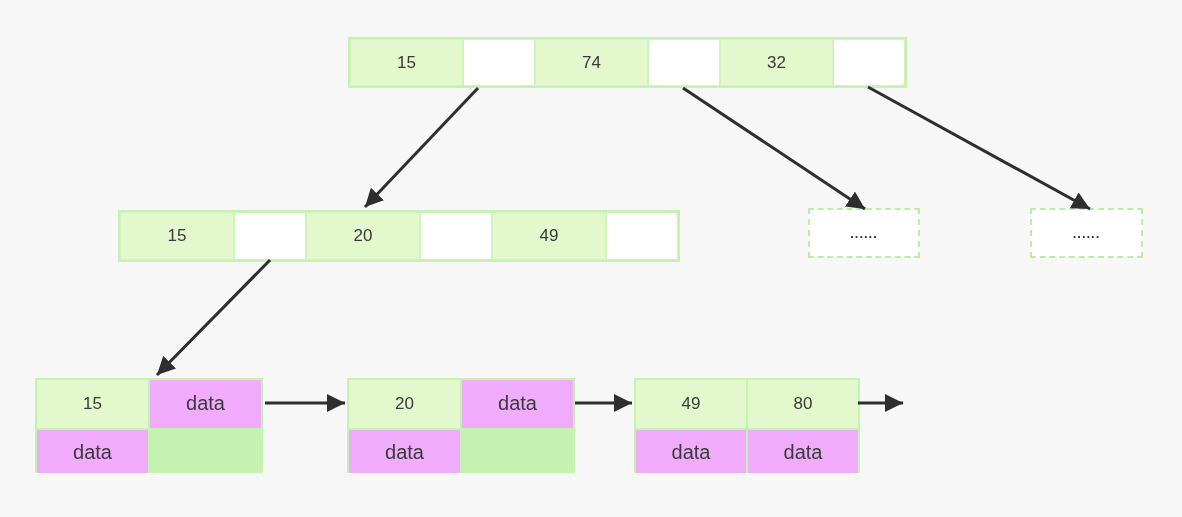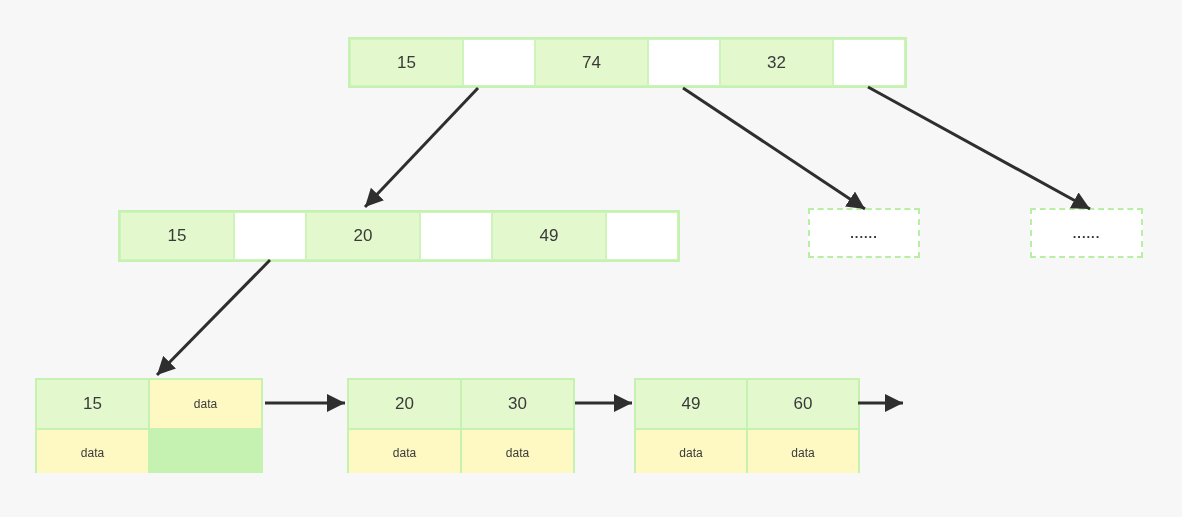--- a/index.html
+++ b/index.html
@@ -58,21 +58,21 @@
     gap: 2px;
   }
   .leaf .cell {
     display: flex;
     align-items: center;
     justify-content: center;
     font-size: 17px;
     color: #3a3a3a;
   }
   .leaf .cell.key  { background: #e3f8cd; }
-  .leaf .cell.data { background: #fef9c3; font-size: 12px; }
+  .leaf .cell.data { background: #f0abfc; font-size: 20px; }
   
   #arrow-layer {
     position: absolute;
     left: 0; top: 0;
     width: 1182px;
     height: 517px;
     pointer-events: none;
   }
   #arrow-layer line {
     stroke: #2e2e2e;
@@ -106,28 +106,27 @@
   <div class="dashed-node" style="left:1030px; top:208px; width:113px; height:50px;">......</div>
 
   <div class="leaf" style="left:35px; top:378px; width:228px; height:100px;">
     <div class="cell key">15</div>
     <div class="cell data">data</div>
     <div class="cell data">data</div>
   </div>
 
   <div class="leaf" style="left:347px; top:378px; width:228px; height:100px;">
     <div class="cell key">20</div>
-    <div class="cell key">30</div>
     <div class="cell data">data</div>
     <div class="cell data">data</div>
   </div>
 
   <div class="leaf" style="left:634px; top:378px; width:226px; height:100px;">
     <div class="cell key">49</div>
-    <div class="cell key">60</div>
+    <div class="cell key">80</div>
     <div class="cell data">data</div>
     <div class="cell data">data</div>
   </div>
 
   <svg id="arrow-layer" viewBox="0 0 1182 517" xmlns="http://www.w3.org/2000/svg">
     <defs>
       <marker id="ah" viewBox="0 0 10 10" refX="10" refY="5" markerWidth="6" markerHeight="6" orient="auto-start-reverse">
         <path d="M 0 0 L 10 5 L 0 10 z" fill="#2e2e2e"></path>
       </marker>
     </defs>

